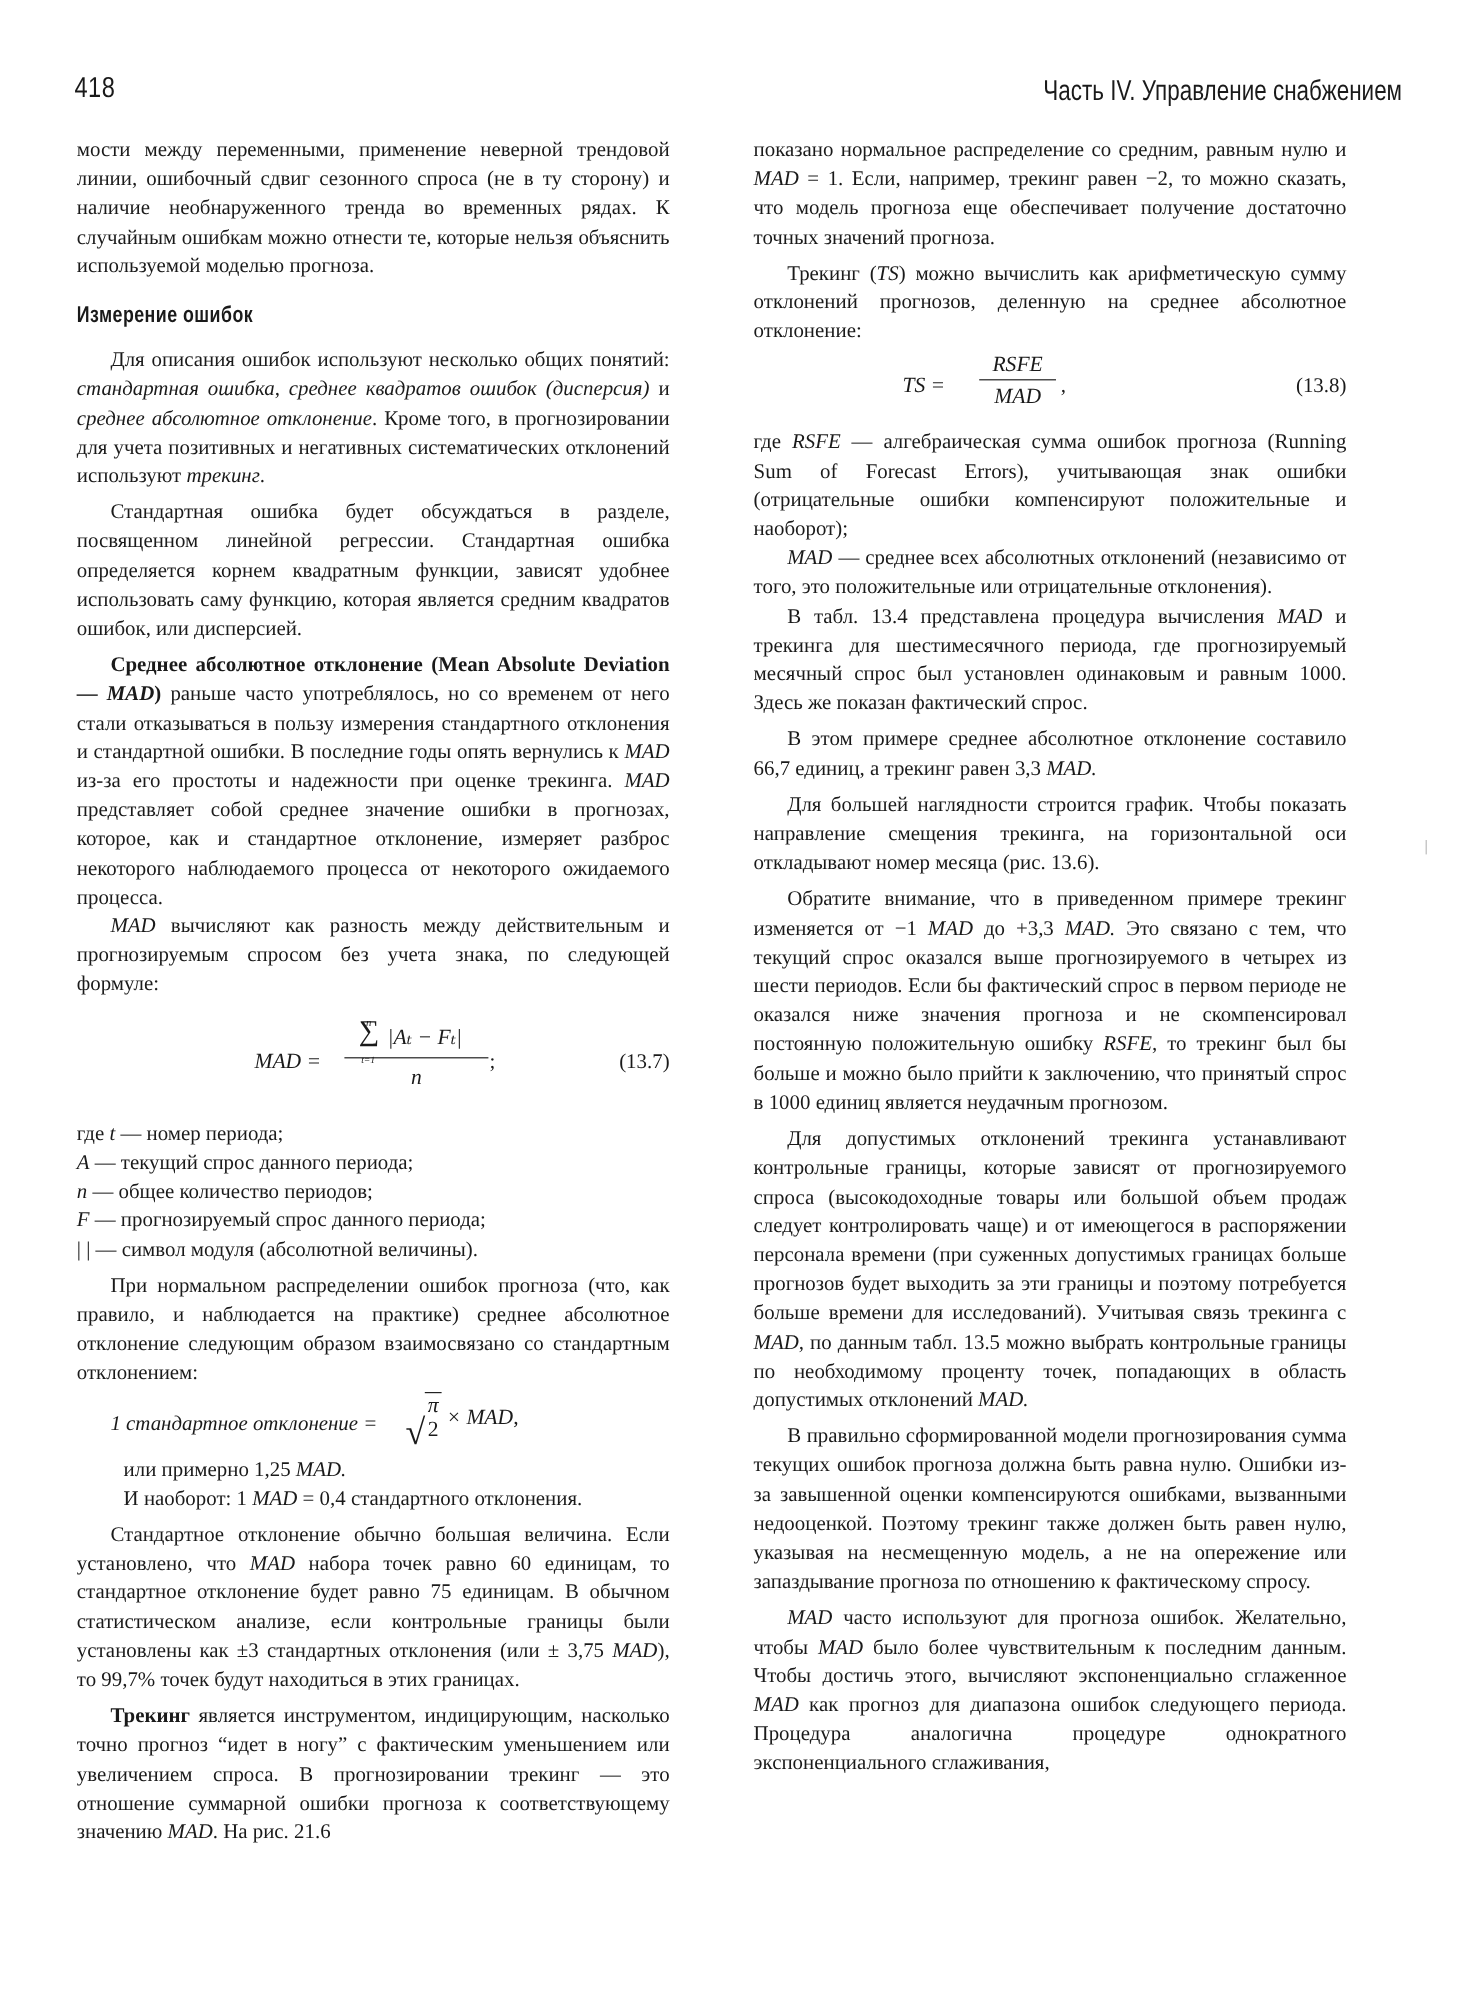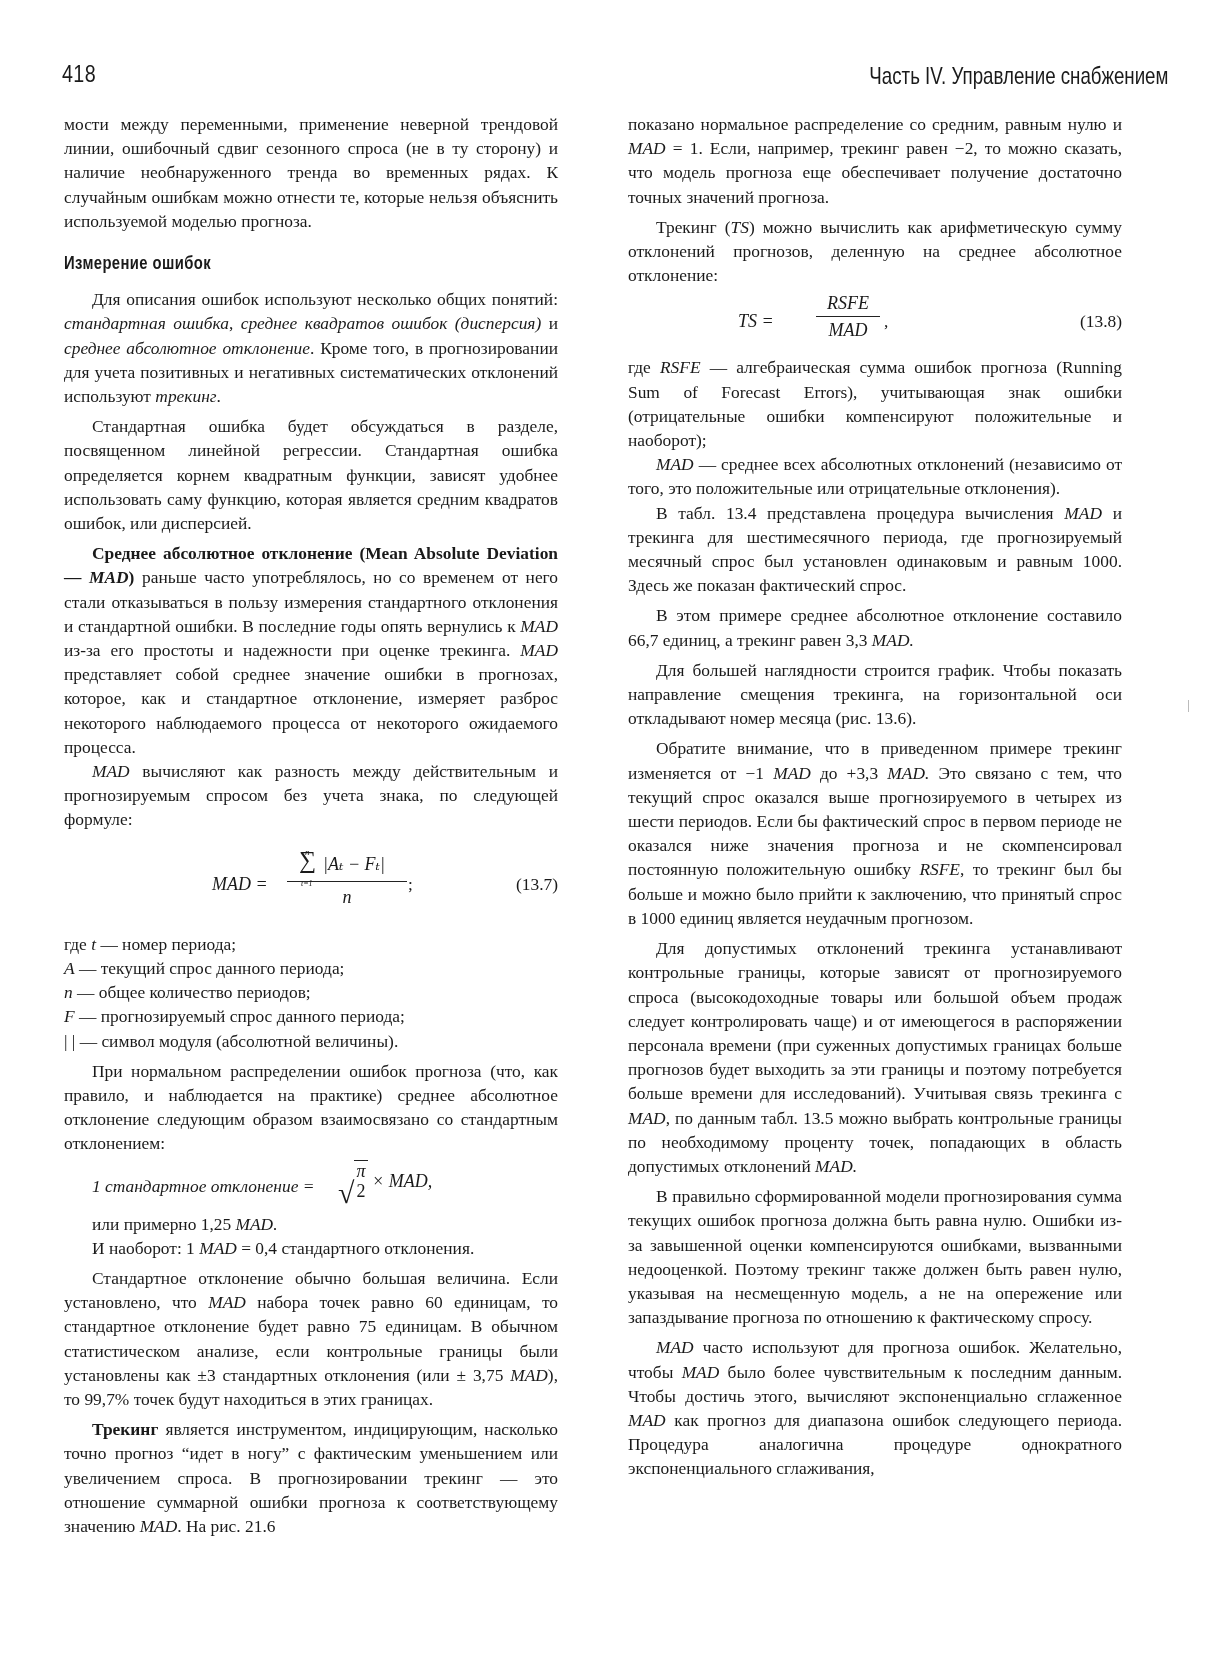--- a/index.html
+++ b/index.html
@@ -17,29 +17,29 @@
   .gap{margin-top:6px;}
   h2.section{margin:18px 0 12px 0;font-family:"Liberation Sans","DejaVu Sans",sans-serif;font-weight:bold;
        font-size:19px;letter-spacing:0.5px;transform:scaleX(0.78);transform-origin:left;}
   i{font-style:italic;}
   .formula{position:relative;height:90px;margin:6px 0 4px 0;}
   .formula-mad .lhs{position:absolute;left:148px;top:34px;font-size:18px;}
   .formula-mad .frac{position:absolute;left:223px;top:6px;width:120px;text-align:center;font-size:18px;}
   .frac-line{border-top:1.2px solid #222;margin:3px 0;}
   .eq-num{position:absolute;right:0;font-size:17.4px;}
   .formula-ts{height:58px;}
-  .formula-ts .lhs{position:absolute;left:110px;top:16px;font-size:18px;}
+  .formula-ts .lhs{position:absolute;left:124px;top:16px;font-size:18px;}
   .formula-ts .frac{position:absolute;left:188px;top:0px;width:64px;text-align:center;font-size:18px;line-height:20px;}
   .formula-ts .comma{position:absolute;left:256px;top:16px;}
   .defs p{margin:0;}
   .sqrt-line{position:relative;height:52px;margin:4px 0 0 28px;}
   .sqrt-line .txt{position:absolute;left:0;top:14px;font-style:italic;}
   .sqrt{position:absolute;left:246px;top:0;font-size:18px;}
   .sqrt .rad{display:inline-block;border-top:1.2px solid #222;padding:0 2px;text-align:center;line-height:20px;}
-  .ml28{margin-left:28px;}
+  .ml28{margin-left:39px;}
   .scroll-mark{position:absolute;left:1188px;top:700px;width:1px;height:12px;background:#bbb;}
 </style>
 </head>
 <body>
 
 <div class="page-num">418</div>
 <div class="running-head">Часть IV. Управление снабжением</div>
 
 <div class="col col-left">
   <p>мости между переменными, применение неверной трендовой линии, ошибочный сдвиг сезонного спроса (не в ту сторону) и наличие необнаруженного тренда во временных рядах. К случайным ошибкам можно отнести те, которые нельзя объяснить используемой моделью прогноза.</p>

